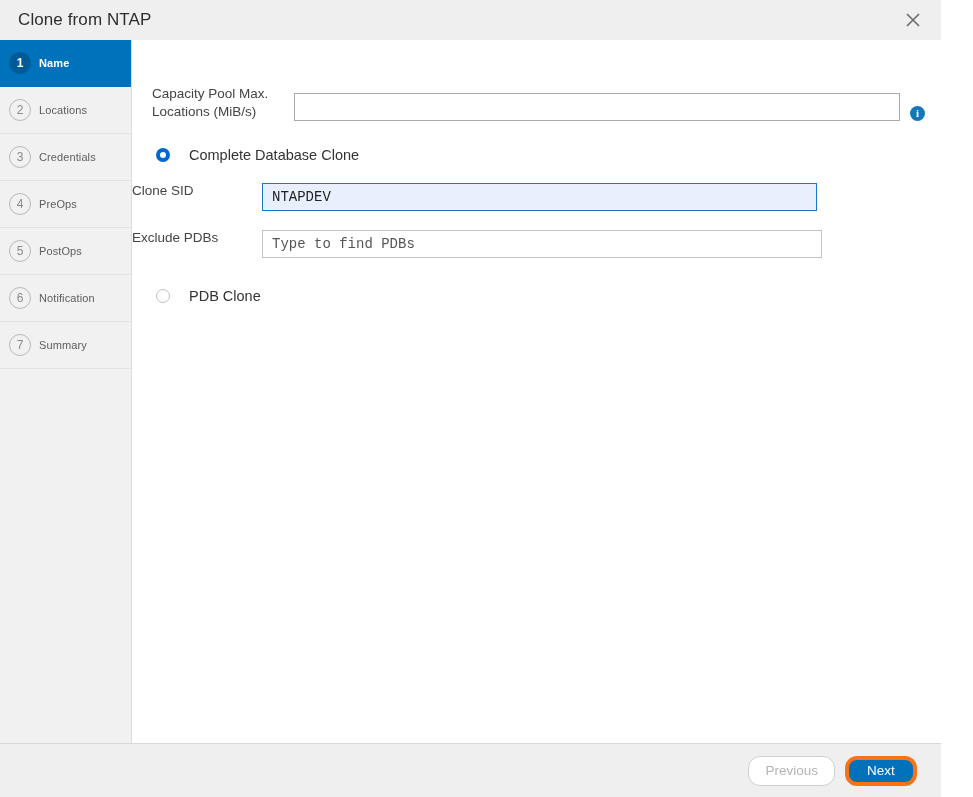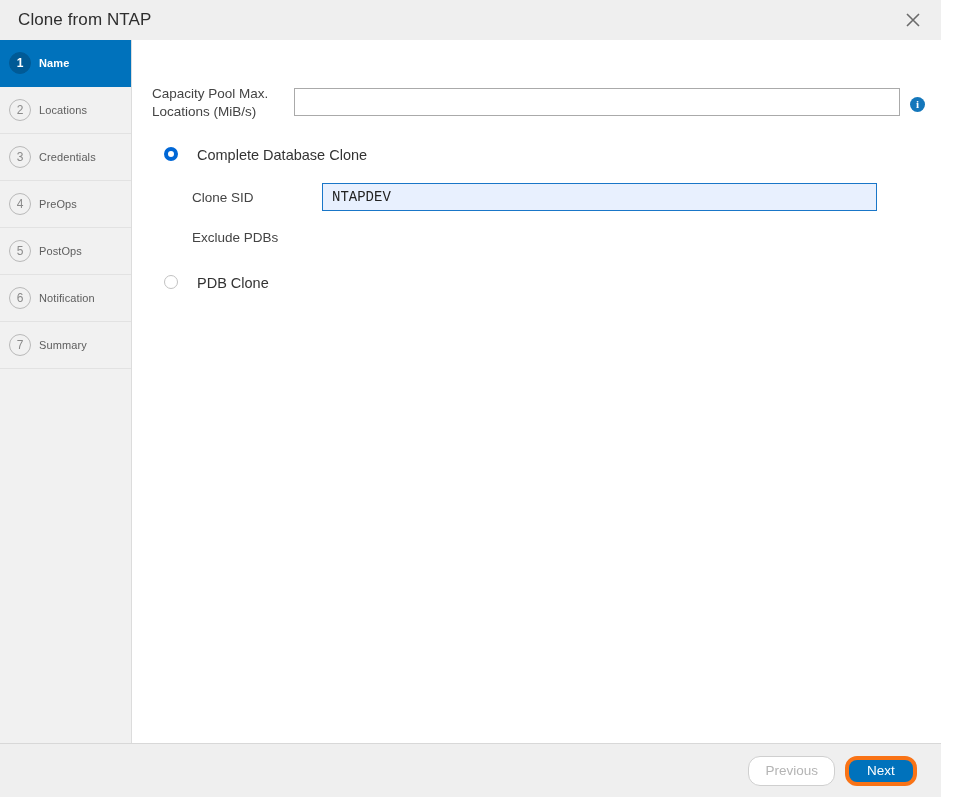--- a/index.html
+++ b/index.html
@@ -100,21 +100,21 @@
   
   .content {
     flex: 1;
     background: #ffffff;
     padding: 22px 0 0 0;
     position: relative;
     overflow: hidden;
   }
   .form-row {
     display: flex;
-    align-items: center;
+    align-items: flex-end;
   }
 
   
   .row-capacity {
     padding-left: 20px;
     margin-top: 21px;
   }
   .label-capacity {
     width: 130px;
     font-size: 13.5px;
@@ -142,22 +142,22 @@
     color: #ffffff;
     font-size: 11px; font-weight: 700;
     font-family: "Liberation Serif", serif;
     display: flex; align-items: center; justify-content: center;
     cursor: pointer;
     line-height: 1;
   }
 
   
   .radio-row {
-    display: flex; align-items: flex-start;
-    padding-left: 32px;
+    display: flex; align-items: center;
+    padding-left: 24px;
     margin-top: 26px;
     cursor: pointer;
   }
   .radio-row.pdb { margin-top: 30px; }
   .radio {
     width: 14px; height: 14px; min-width: 14px;
     border-radius: 50%;
     border: 1px solid #c2c2c2;
     background: #ffffff;
     position: relative;
@@ -167,22 +167,21 @@
     background: #ffffff;
   }
   .radio-label {
     margin-left: 19px;
     font-size: 14.5px;
     color: #333333;
   }
 
   
   .sub-row {
-    display: flex; align-items: center;
-    padding-left: 60px;
+    display: flex; 
     margin-top: 19px;
   }
   .sub-row.first { margin-top: 20px; }
   .sub-label {
     width: 130px;
     font-size: 13.5px;
     color: #444444;
   }
   .sub-input {
     height: 28px;
@@ -309,20 +308,21 @@
         <div class="radio-label">Complete Database Clone</div>
       </div>
 
       <div class="sub-row first">
         <div class="sub-label">Clone SID</div>
         <input class="sub-input clone-sid" type="text" value="NTAPDEV" style="">
       </div>
 
       <div class="sub-row">
         <div class="sub-label">Exclude PDBs</div>
+        <input class="sub-input exclude-pdbs" type="text" placeholder="Type to find PDBs" style="">
       </div>
 
       <div class="radio-row pdb">
         <div class="radio"></div>
         <div class="radio-label">PDB Clone</div>
       </div>
 
     </div>
   </div>
 

